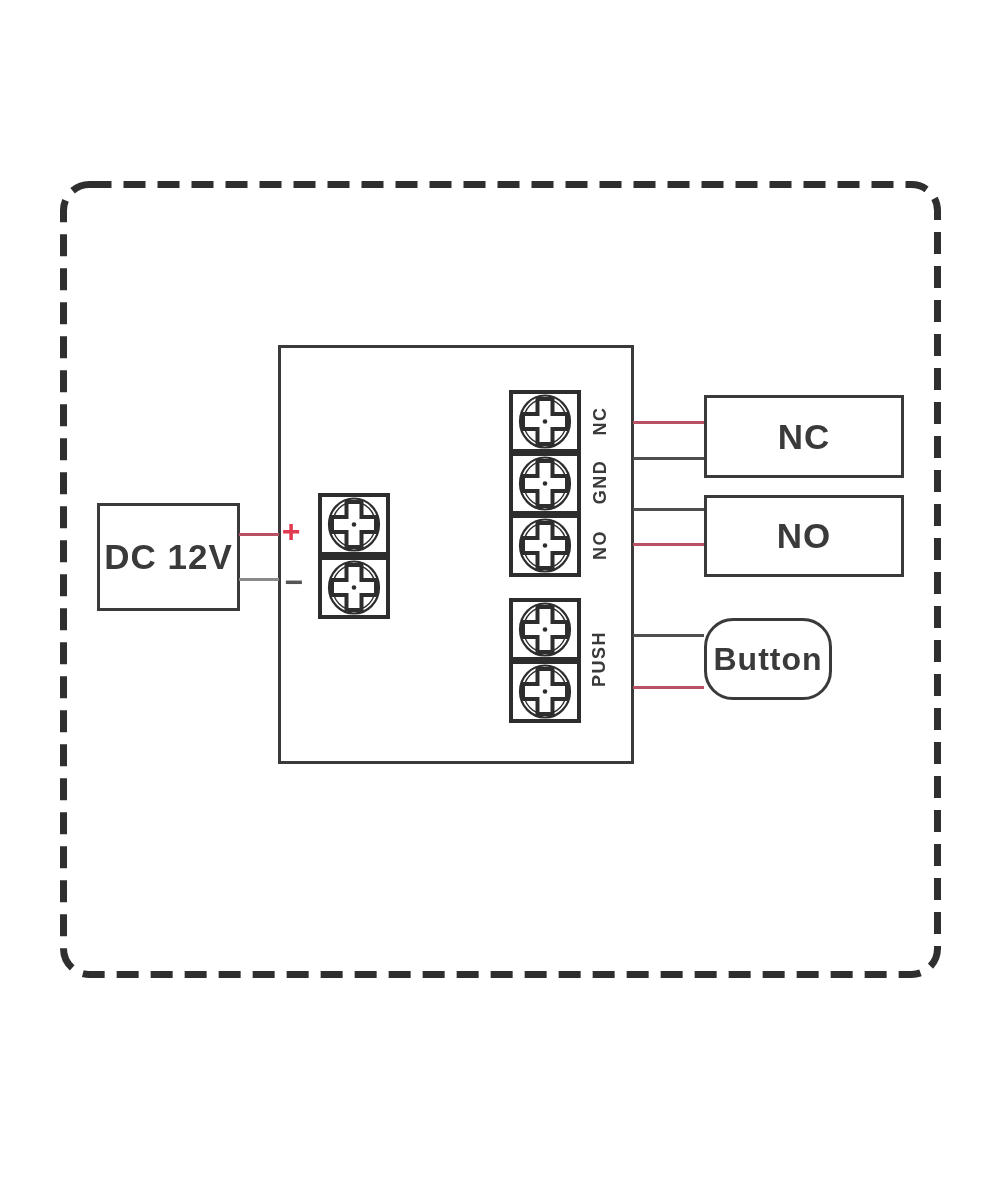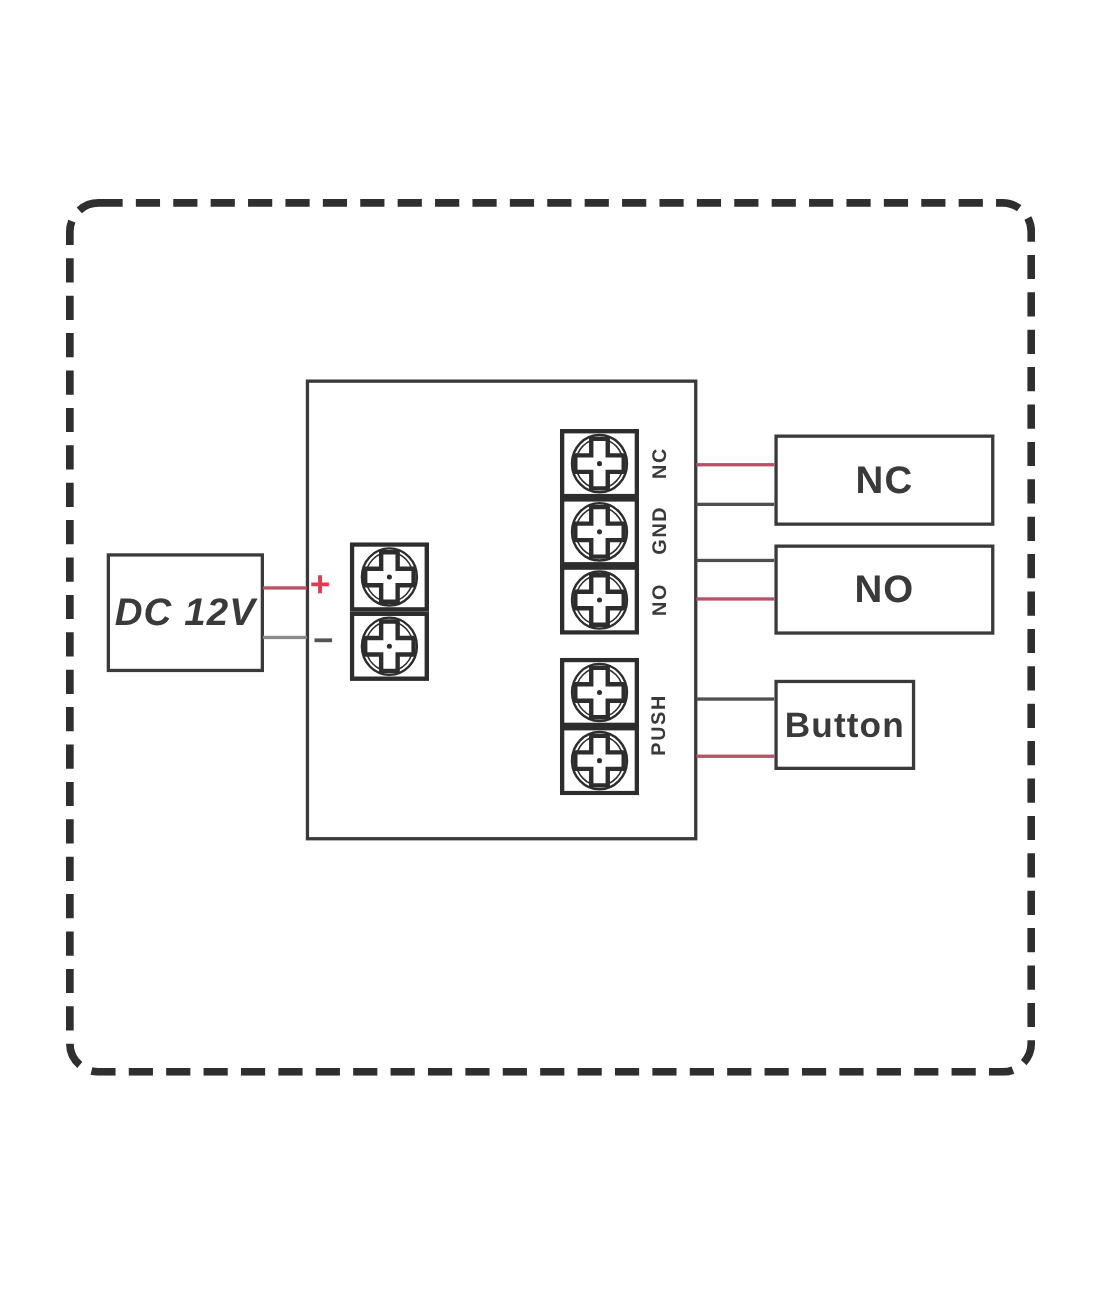--- a/index.html
+++ b/index.html
@@ -55,21 +55,21 @@
       <g id="screw-cell">
         <rect x="2" y="2" width="68" height="59" fill="#ffffff" stroke="var(--screw_dark)" stroke-width="4"></rect>
         <ellipse cx="36" cy="31.5" rx="25" ry="26" fill="none" stroke="var(--screw_dark)" stroke-width="2.2"></ellipse>
         <ellipse cx="36" cy="31.5" rx="21.5" ry="22.5" fill="none" stroke="var(--screw_dark)" stroke-width="1.4"></ellipse>
         <path d="M28.5 9 H43.5 V24 H58 V39 H43.5 V54 H28.5 V39 H14 V24 H28.5 Z" fill="#ffffff" stroke="var(--screw_dark)" stroke-width="4" stroke-linejoin="miter"></path>
         <circle cx="36" cy="31.5" r="2.3" fill="var(--screw_dark)"></circle>
       </g>
     </defs>
   </svg>
 
-  <div class="box" style="left:97px;top:503px;width:143px;height:108px;font-style:italic;">
+  <div class="box" style="left:97px;top:503px;width:143px;height:108px;">
     <span class="box-label">DC 12V</span>
   </div>
 
   <div class="box" style="left:278px;top:345px;width:356px;height:419px;"></div>
 
   <svg class="abs" style="left:318px;top:493px;" width="72" height="126" viewBox="0 0 72 126">
     <use href="#screw-cell" y="0"></use>
     <use href="#screw-cell" y="63"></use>
   </svg>
 
@@ -105,17 +105,17 @@
   <div class="wire red" style="left:633px;top:686px;width:71px;"></div>
 
   <div class="box" style="left:704px;top:395px;width:200px;height:83px;">
     <span class="box-label">NC</span>
   </div>
 
   <div class="box" style="left:704px;top:495px;width:200px;height:82px;">
     <span class="box-label">NO</span>
   </div>
 
-  <div class="box" style="left:704px;top:618px;width:128px;height:82px;">
+  <div class="box" style="left:704px;top:618px;width:128px;height:82px;border-radius:29px;">
     <span class="box-label" style="font-size:32px;">Button</span>
   </div>
 
 </div>
 
 </body></html>

